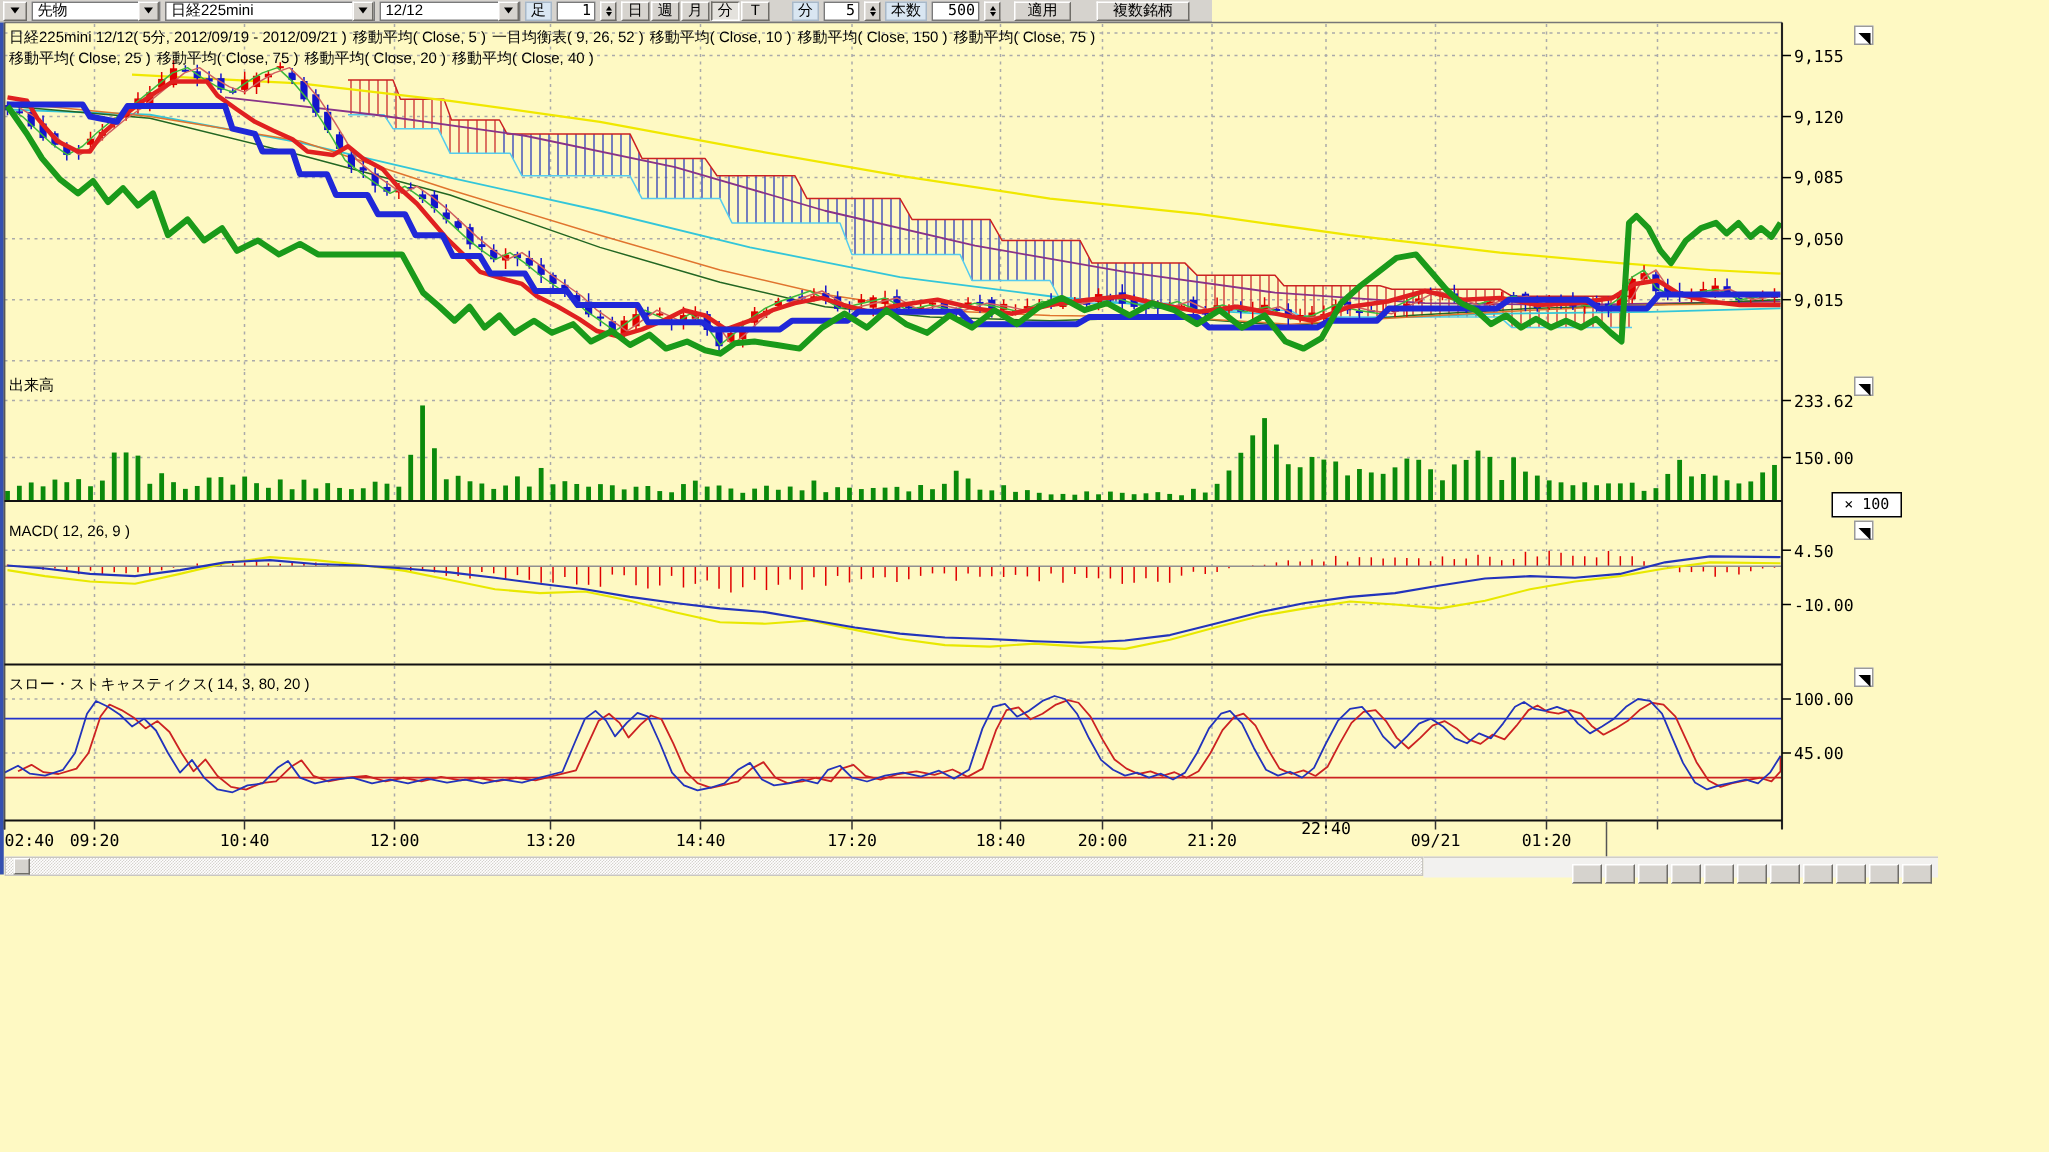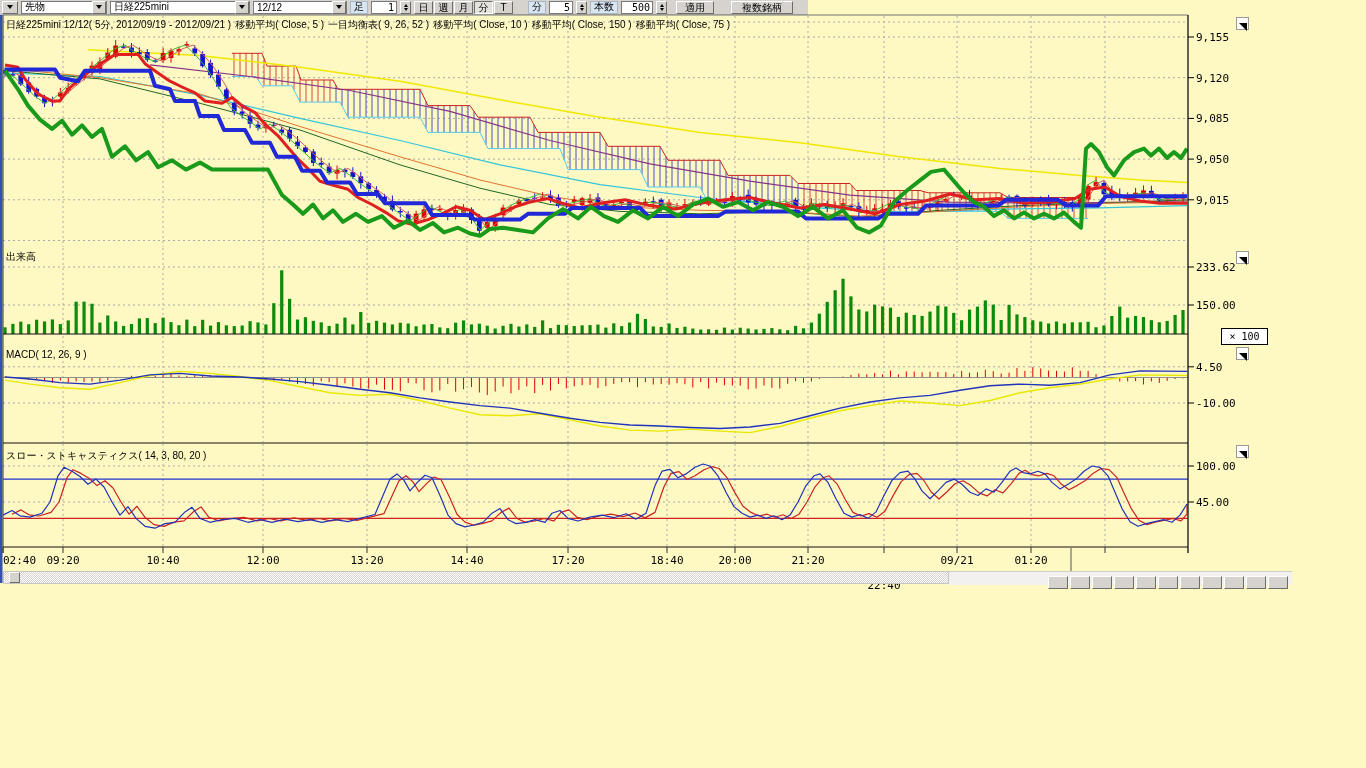--- a/index.html
+++ b/index.html
@@ -988,20 +988,21 @@
         <line x1="1188" y1="267" x2="1194" y2="267" stroke="#000" stroke-width="1"></line>
         <line x1="1188" y1="305" x2="1194" y2="305" stroke="#000" stroke-width="1"></line>
         <line x1="1188" y1="366.8" x2="1194" y2="366.8" stroke="#000" stroke-width="1"></line>
         <line x1="1188" y1="403" x2="1194" y2="403" stroke="#000" stroke-width="1"></line>
         <line x1="1188" y1="466" x2="1194" y2="466" stroke="#000" stroke-width="1"></line>
         <line x1="1188" y1="502" x2="1194" y2="502" stroke="#000" stroke-width="1"></line>
       </g>
     </svg>
 
   <div class="legend-row" style="top:18px" id="legend1"><span>日経225mini 12/12( 5分, 2012/09/19 - 2012/09/21 )</span><span>移動平均( Close, 5 )</span><span>一目均衡表( 9, 26, 52 )</span><span>移動平均( Close, 10 )</span><span>移動平均( Close, 150 )</span><span>移動平均( Close, 75 )</span></div>
+  <div class="legend-row" style="top:32px" id="legend2"><span>移動平均( Close, 25 )</span><span>移動平均( Close, 75 )</span><span>移動平均( Close, 20 )</span><span>移動平均( Close, 40 )</span></div>
   <div class="lbl" style="left:6px;top:250px">出来高</div>
   <div class="lbl" style="left:6px;top:349px">MACD( 12, 26, 9 )</div>
   <div class="lbl" style="left:6px;top:449px">スロー・ストキャスティクス( 14, 3, 80, 20 )</div>
 
   <div id="yaxis">
       <div class="num" style="left:1196px;top:31px">9,155</div>
       <div class="num" style="left:1196px;top:71.7px">9,120</div>
       <div class="num" style="left:1196px;top:112.4px">9,085</div>
       <div class="num" style="left:1196px;top:153.1px">9,050</div>
       <div class="num" style="left:1196px;top:193.8px">9,015</div>
@@ -1034,21 +1035,21 @@
       <div class="num" style="left:3px;top:554px">02:40</div>
       <div class="num" style="left:63px;top:554px;transform:translateX(-50%)">09:20</div>
       <div class="num" style="left:163px;top:554px;transform:translateX(-50%)">10:40</div>
       <div class="num" style="left:263px;top:554px;transform:translateX(-50%)">12:00</div>
       <div class="num" style="left:367px;top:554px;transform:translateX(-50%)">13:20</div>
       <div class="num" style="left:467px;top:554px;transform:translateX(-50%)">14:40</div>
       <div class="num" style="left:568px;top:554px;transform:translateX(-50%)">17:20</div>
       <div class="num" style="left:667px;top:554px;transform:translateX(-50%)">18:40</div>
       <div class="num" style="left:735px;top:554px;transform:translateX(-50%)">20:00</div>
       <div class="num" style="left:808px;top:554px;transform:translateX(-50%)">21:20</div>
-      <div class="num" style="left:884px;top:579px;transform:translateX(-50%)">22:40</div>
+      <div class="num" style="left:884px;top:546px;transform:translateX(-50%)">22:40</div>
       <div class="num" style="left:957px;top:554px;transform:translateX(-50%)">09/21</div>
       <div class="num" style="left:1031px;top:554px;transform:translateX(-50%)">01:20</div>
     </div>
 
   <div class="hscroll">
     <div class="hthumb"></div>
   </div>
   <div class="statuspad"></div>
   <div id="bottombtns">
       <div class="bbtn" style="left:1048px"></div>

